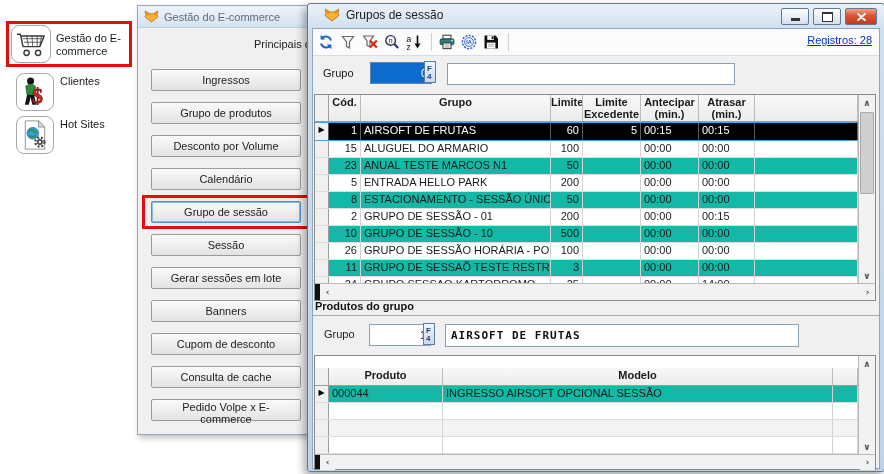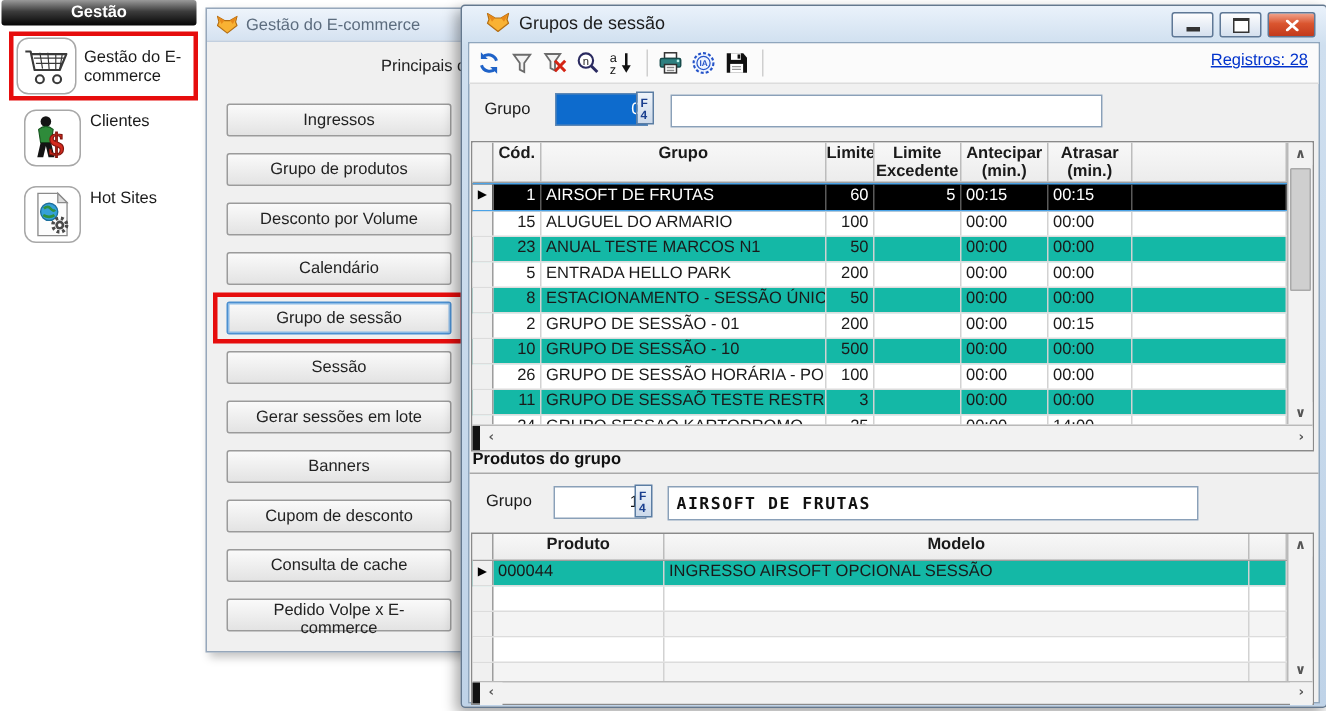--- a/index.html
+++ b/index.html
@@ -66,21 +66,21 @@
   
   .grid{position:absolute;background:#fff;border:1px solid #8a8a8a;display:flex;flex-direction:column;}
   .main-grid{left:1px;top:65px;width:560px;height:205px;}
   .bottom-grid{left:1px;top:326px;width:560px;height:113px;}
   .mg-top{display:flex;flex:1;overflow:hidden;}
   .mg-cols{flex:1;overflow:hidden;}
   .g-hrow{display:grid;background:linear-gradient(#f8f8f8,#ececec);border-bottom:1px solid #9d9d9d;}
   .main-grid .g-hrow,.main-grid .g-row{grid-template-columns:14px 32px 190px 32px 58px 58px 56px 1fr;}
   .bottom-grid .g-hrow,.bottom-grid .g-row{grid-template-columns:14px 114px 390px 1fr;}
   .main-grid .g-hrow{height:26px;}
-  .bottom-grid .g-hrow{height:17px;}
+  .bottom-grid .g-hrow{height:17px;margin-top:12px;}
   .g-hcell{border-right:1px solid #bcbcbc;text-align:center;font-size:11px;line-height:12px;padding-top:1px;overflow:hidden;font-weight:bold;}
   .g-row{display:grid;height:16px;border-bottom:1px solid #dcdcdc;background:#fff;cursor:pointer;}
   .g-row.alt{background:#14b8a6;}
   .g-row.sel{background:#000;color:#fff;border-top:1px solid #4aa3e8;border-bottom:1px solid #4aa3e8;height:17px;}
   .g-cell{border-right:1px solid #d2d2d2;font-size:11px;line-height:15px;white-space:nowrap;overflow:hidden;}
   .g-row.sel .g-cell{border-right-color:#5a5a5a;}
   .c-sel{background:#f0f0f0 !important;color:#000;border-right:1px solid #9d9d9d;font-size:8px;text-align:center;line-height:14px;}
   .ta-r{text-align:right;padding-right:3px;}
   .ta-l{text-align:left;padding-left:3px;}
 
@@ -103,21 +103,20 @@
   .fld-nome{position:absolute;left:132px;top:295px;width:347px;height:21px;background:#fff;border:1px solid #8aa0b8;
             font-family:"DejaVu Sans Mono",monospace;font-weight:bold;font-size:11px;line-height:21px;
             padding-left:5px;letter-spacing:1px;color:#111;white-space:nowrap;overflow:hidden;}
 </style>
 </head>
 <body>
 
 <div id="stage">
 
   <div class="lp">
-    <div class="lp-header">Gestão</div>
 
     <div class="lp-red">
       <div style="display:flex;align-items:center;gap:5px;">
         <span class="lp-icon">
           <svg width="32" height="30" viewBox="0 0 36 34">
             <path d="M2 6 h4 l3 14 h19 l5 -12 h-26" fill="none" stroke="#3a3a3a" stroke-width="1.6" stroke-linejoin="round"></path>
             <path d="M8.5 11 h23 M10 15 h20 M13 7 l2 12 M19 7 l1 12.5 M25 7.5 l0 12.5 M30 7.5 l-2 12" stroke="#3a3a3a" stroke-width="0.9" fill="none"></path>
             <circle cx="13" cy="27" r="3" fill="none" stroke="#3a3a3a" stroke-width="1.6"></circle>
             <circle cx="26" cy="27" r="3" fill="none" stroke="#3a3a3a" stroke-width="1.6"></circle>
           </svg>
@@ -131,21 +130,21 @@
         <svg width="30" height="32" viewBox="0 0 34 36">
           <circle cx="12" cy="5.5" r="4" fill="#141414"></circle>
           <path d="M6.5 11.5 q5.5 -4.5 11 0 l-1.5 10 h-8 z" fill="#2e8b3a" stroke="#14521c" stroke-width="0.8"></path>
           <path d="M8 21.5 l-2.5 11 h4.5 l2 -8.5 l2 8.5 h4.5 l-2.5 -11 z" fill="#141414"></path>
           <text x="14" y="31" font-size="24" font-weight="bold" fill="#d42a1e" stroke="#7e150e" stroke-width="0.9" font-family="Liberation Serif, serif">$</text>
         </svg>
       </span>
       <span class="lp-label">Clientes</span>
     </div>
 
-    <div class="lp-item" style="left:15px;top:124px;">
+    <div class="lp-item" style="left:15px;top:116px;">
       <span class="lp-icon small">
         <svg width="30" height="32" viewBox="0 0 34 36">
           <path d="M6 2 h15 l7 7 v25 H6 z" fill="#fdfdfd" stroke="#8a8a8a"></path>
           <path d="M21 2 l7 7 h-7 z" fill="#dcdcdc" stroke="#8a8a8a"></path>
           <circle cx="14.5" cy="16" r="6.5" fill="#35a0d8" stroke="#1b6f9e"></circle>
           <path d="M10.5 13.5 q3 -2.5 5 0 t3.5 1 M10 18.5 q4.5 2.5 8.5 0" stroke="#2f9140" stroke-width="2" fill="none"></path>
           <circle cx="22.5" cy="26" r="5.2" fill="none" stroke="#4a4a4a" stroke-width="2.6" stroke-dasharray="2.1 2.1"></circle>
           <circle cx="22.5" cy="26" r="3.4" fill="#4a4a4a"></circle>
           <circle cx="22.5" cy="26" r="1.4" fill="#fff"></circle>
         </svg>

